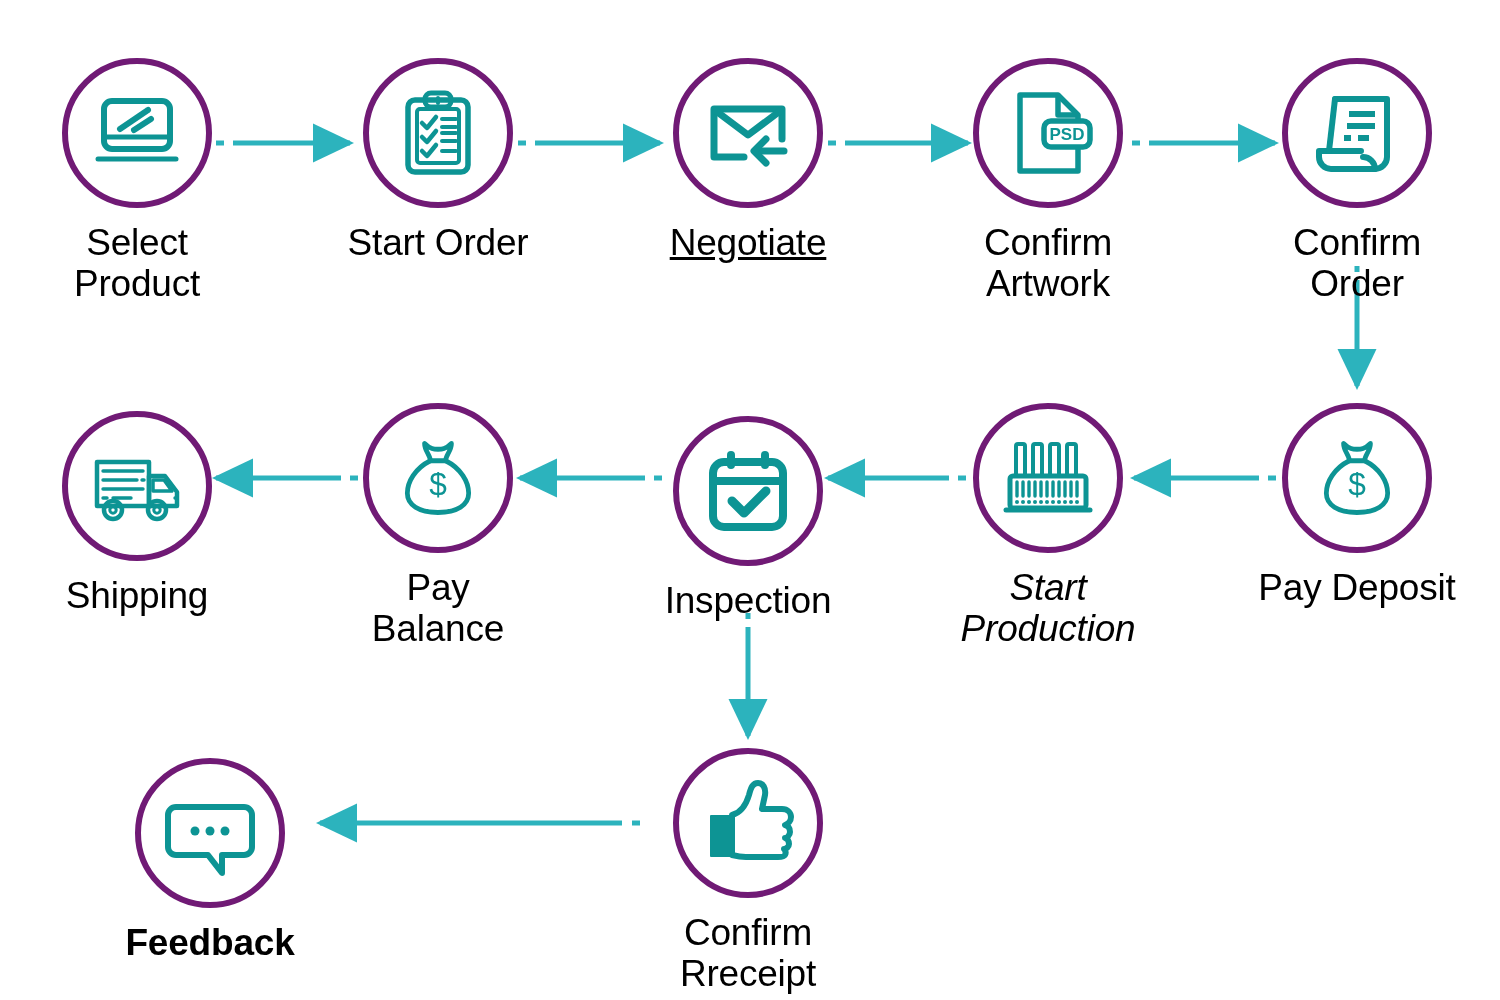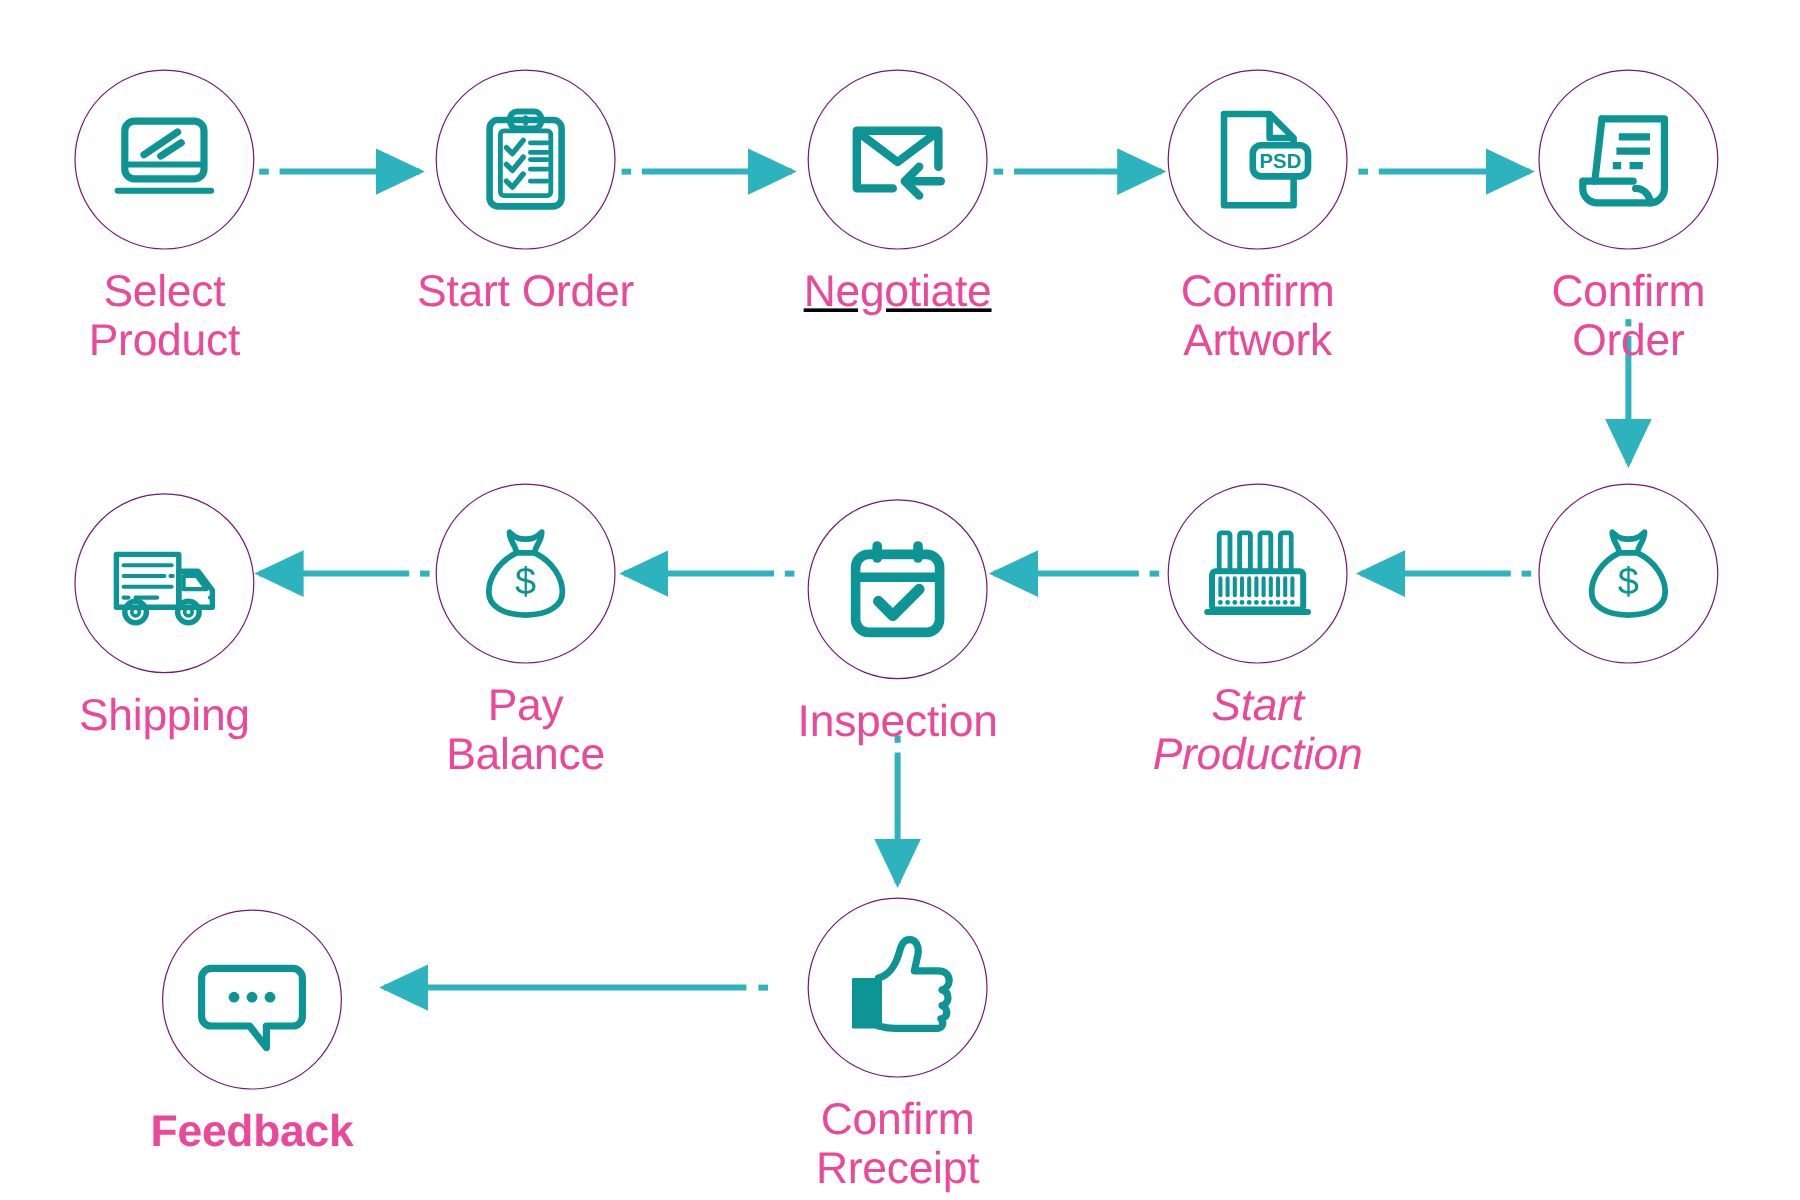--- a/index.html
+++ b/index.html
@@ -22,33 +22,33 @@
   .node {
     position: absolute;
     width: 200px;
     text-align: center;
   }
   .circle {
     width: 150px;
     height: 150px;
     margin: 0 auto;
     border-radius: 50%;
-    border: 1px solid #701a75;
+    border: 6px solid #701a75;
     box-sizing: border-box;
     display: flex;
     align-items: center;
     justify-content: center;
     background: #ffffff;
   }
   .circle svg { display: block; }
   .node-label {
     margin-top: 14px;
     font-size: 37px;
     line-height: 1.12;
-    color: #ec4899;
+    color: #000000;
     letter-spacing: -0.2px;
     white-space: pre-line;
   }
   .edge-layer {
     position: absolute;
     left: 0;
     top: 0;
     width: 1500px;
     height: 1000px;
     pointer-events: none;
@@ -189,20 +189,21 @@
   </div>
 
   <div class="node" style="left:1257px; top:403px;">
     <div class="circle">
       <svg width="92" height="92" viewBox="0 0 96 96">
         <path d="M34 12 c0 8 6 12 6 18 c-16 8 -24 22 -24 34 c0 12 12 20 32 20 c20 0 32 -8 32 -20 c0 -12 -8 -26 -24 -34 c0 -6 6 -10 6 -18 c-6 6 -10 6 -14 6 c-4 0 -8 0 -14 -6 z" fill="none" stroke="#0d9494" stroke-width="5" stroke-linejoin="round"></path>
         <line x1="40" y1="30" x2="56" y2="30" stroke="#0d9494" stroke-width="5" stroke-linecap="round"></line>
         <text x="48" y="66" font-family="'Liberation Sans', sans-serif" font-size="33" fill="#0d9494" text-anchor="middle">$</text>
       </svg>
     </div>
+    <div class="node-label">Pay Deposit</div>
   </div>
 
   <div class="node" style="left:948px; top:403px;font-style:italic;">
     <div class="circle">
       <svg width="96" height="96" viewBox="0 0 96 96">
         <rect x="16" y="14" width="9" height="32" rx="2" fill="none" stroke="#0d9494" stroke-width="4"></rect>
         <rect x="33" y="14" width="9" height="32" rx="2" fill="none" stroke="#0d9494" stroke-width="4"></rect>
         <rect x="50" y="14" width="9" height="32" rx="2" fill="none" stroke="#0d9494" stroke-width="4"></rect>
         <rect x="67" y="14" width="9" height="32" rx="2" fill="none" stroke="#0d9494" stroke-width="4"></rect>
         <rect x="10" y="46" width="76" height="32" rx="3" fill="none" stroke="#0d9494" stroke-width="5"></rect>

